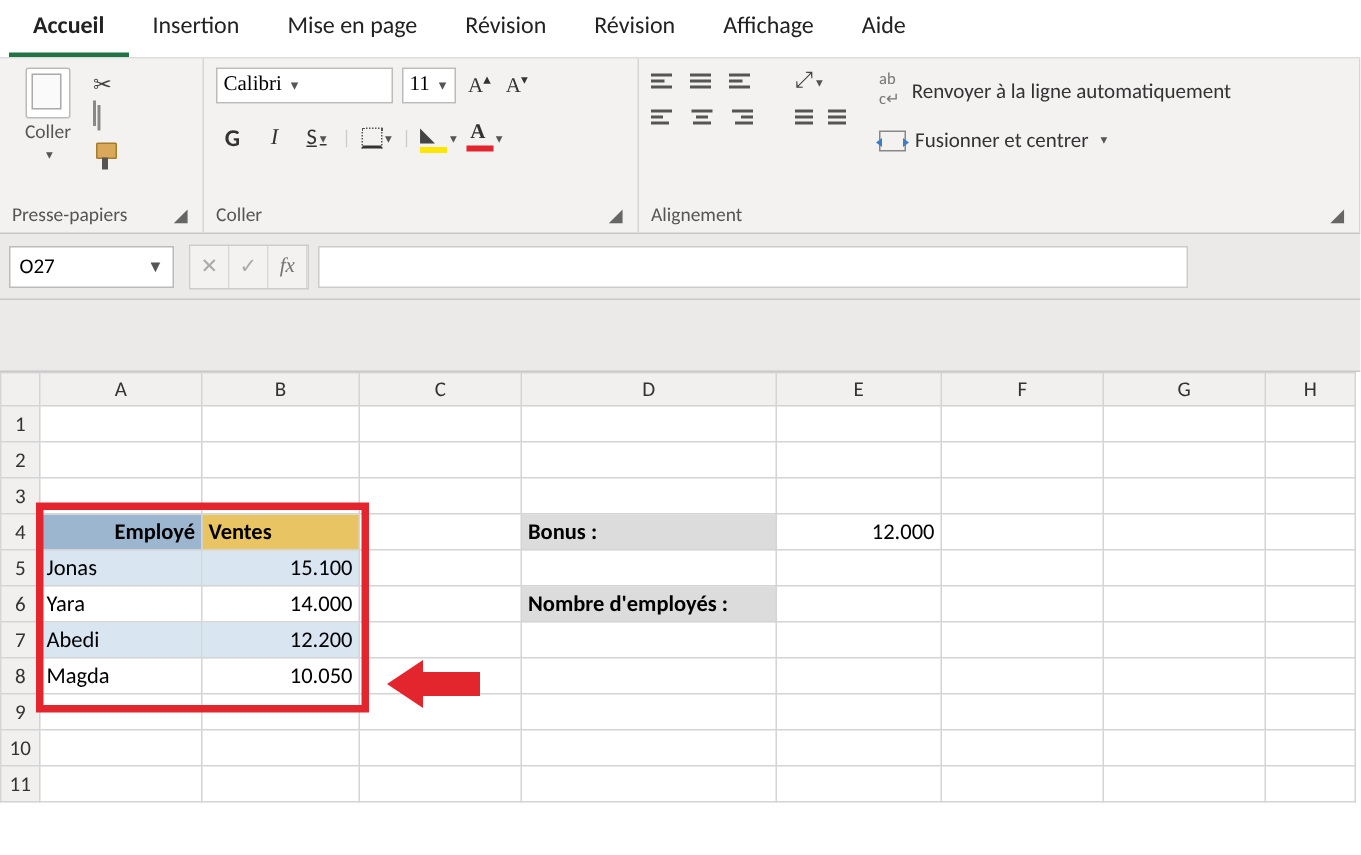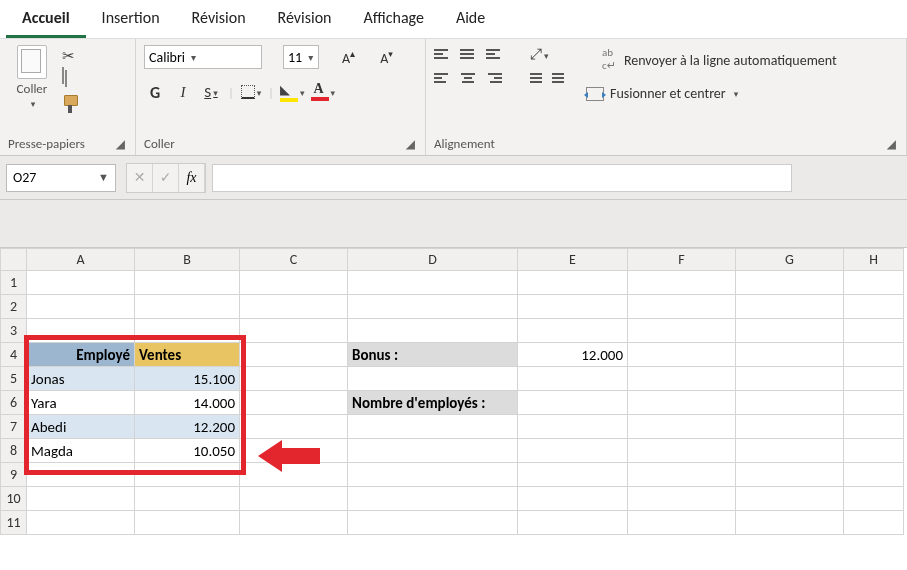--- a/index.html
+++ b/index.html
@@ -24,21 +24,21 @@
   .clip-label { font-size: 13px; color: #555; }
   .clip-side { display: flex; flex-direction: column; gap: 6px; padding-top: 2px; }
   .icon-small { width: 18px; height: 18px; display: inline-block; }
   .icon-scissors { color: #444; font-size: 15px; }
   .icon-copy { width: 16px; height: 16px; border: 1px solid #888; background: #fff; box-shadow: -3px -3px 0 -1px #fff, -3px -3px 0 0 #888; margin-left: 3px; margin-top: 3px; }
   .icon-format-painter { width: 16px; height: 18px; position: relative; }
   .icon-format-painter::before { content: ""; position: absolute; left: 2px; top: 0; width: 12px; height: 9px; background: #d9a85b; border: 1px solid #a57b2e; border-radius: 1px; }
   .icon-format-painter::after { content: ""; position: absolute; left: 6px; top: 10px; width: 4px; height: 8px; background: #555; }
 
   
-  .font-row1 { display: flex; gap: 21px; align-items: flex-end; }
+  .font-row1 { display: flex; gap: 6px; align-items: center; font-family: Liberation Serif, serif; }
   .select-box { background: #fff; border: 1px solid #bbb; height: 24px; display: flex; align-items: center; padding: 0 4px; font-size: 14px; }
   .select-box .caret { margin-left: 6px; font-size: 10px; color: #555; }
   .font-name { width: 118px; }
   .font-size { width: 36px; }
   .font-sz-inc, .font-sz-dec { font-size: 14px; color: #333; padding: 2px; }
   .font-col { display: flex; flex-direction: column; gap: 8px; }
   .font-row2 { display: flex; gap: 6px; align-items: center; margin-top: 4px; }
   .fmt-btn { min-width: 22px; height: 22px; display: flex; align-items: center; justify-content: center; font-size: 15px; color: #333; cursor: pointer; }
   .bold { font-weight: 700; font-size: 16px; }
   .italic { font-style: italic; font-family: serif; }
@@ -60,32 +60,32 @@
   .align-top span:nth-child(1){width:14px}.align-top span:nth-child(2){width:9px}.align-top span:nth-child(3){width:14px}
   .align-mid span{width:14px}
   .align-bot span:nth-child(1){width:14px}.align-bot span:nth-child(2){width:9px}.align-bot span:nth-child(3){width:14px}
   .align-left span:nth-child(1){width:14px}.align-left span:nth-child(2){width:8px}.align-left span:nth-child(3){width:12px}
   .align-center{align-items:center}.align-center span:nth-child(1){width:14px}.align-center span:nth-child(2){width:8px}.align-center span:nth-child(3){width:12px}
   .align-right{align-items:flex-end}.align-right span:nth-child(1){width:14px}.align-right span:nth-child(2){width:8px}.align-right span:nth-child(3){width:12px}
   .orient-icon { font-size: 15px; color: #444; }
   .indent-icon { display:inline-flex; flex-direction:column; gap:2px; }
   .indent-icon span{height:2px;width:12px;background:#555;display:block}
   .wrap-row { display:flex; align-items:center; gap:6px; font-size:14px; color:#333; cursor:pointer; }
-  .wrap-ab { font-size:11px; color:#777; margin-right:2px; position:relative; top:-1px;margin-left:16px; }
+  .wrap-ab { font-size:11px; color:#777; margin-right:2px; position:relative; top:-1px; }
   .merge-icon { width:18px; height:14px; border:1px solid #888; position:relative; }
   .merge-icon::before{content:"";position:absolute;left:-3px;top:4px;width:0;height:0;border-top:3px solid transparent;border-bottom:3px solid transparent;border-right:4px solid #3a7fbf}
   .merge-icon::after{content:"";position:absolute;right:-3px;top:4px;width:0;height:0;border-top:3px solid transparent;border-bottom:3px solid transparent;border-left:4px solid #3a7fbf}
 
   
   .formula-bar { display:flex; align-items:center; height:44px; background:#eceae8; border-bottom:1px solid #c8c8c8; padding:6px; gap:0; }
   .name-box { width:110px; height:28px; background:#fff; border:1px solid #bbb; display:flex; align-items:center; padding:0 6px; font-size:14px; }
   .name-box .caret{margin-left:auto;color:#555;font-size:11px}
   .fbar-sep { width:10px; }
   .fbar-btn { width:26px; height:28px; display:flex; align-items:center; justify-content:center; color:#aaa; border-right:1px solid #d5d5d5; background:#f3f2f1; font-size:14px; }
-  .fbar-btn.fx { font-style:italic; font-family:serif; color:#000000; }
+  .fbar-btn.fx { font-style:italic; font-family:serif; color:#737373; }
   .fbar-input { flex:1; height:28px; background:#fff; border:1px solid #ccc; margin-left:6px; max-width:580px; }
 
   .gap { height:48px; background:#eceae8; border-bottom:1px solid #c8c8c8; }
 
   
   .grid-wrapper { position: relative; }
   table.sheet { border-collapse: collapse; table-layout: fixed; }
   table.sheet th, table.sheet td { border:1px solid #d4d4d4; }
   table.sheet th { background:#f1f0ef; font-weight: normal; color:#333; }
   .corner { width:26px; height:22px; background:#f1f0ef; }
@@ -103,20 +103,21 @@
   .arrow { position:absolute; display:flex; align-items:center; }
   .arrow-head { width:0; height:0; border-top:16px solid transparent; border-bottom:16px solid transparent; border-right:24px solid #e3262e; }
   .arrow-body { width:38px; height:16px; background:#e3262e; }
 </style>
 </head>
 <body>
 
 <div class="menu-bar">
   <div class="menu-item active">Accueil</div>
   <div class="menu-item">Insertion</div>
+  <div class="menu-item">Mise en page</div>
   <div class="menu-item">Révision</div>
   <div class="menu-item">Révision</div>
   <div class="menu-item">Affichage</div>
   <div class="menu-item">Aide</div>
 </div>
 
 <div class="ribbon">
 
   <div class="ribbon-group" style="width:136px">
     <div class="ribbon-group-body">

